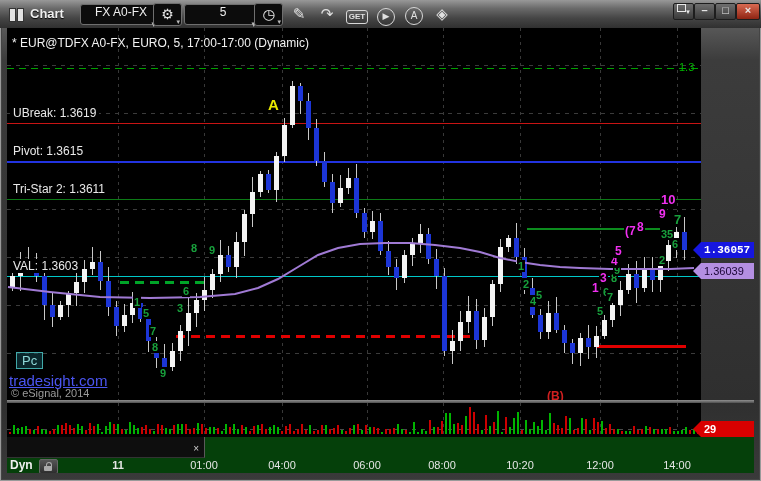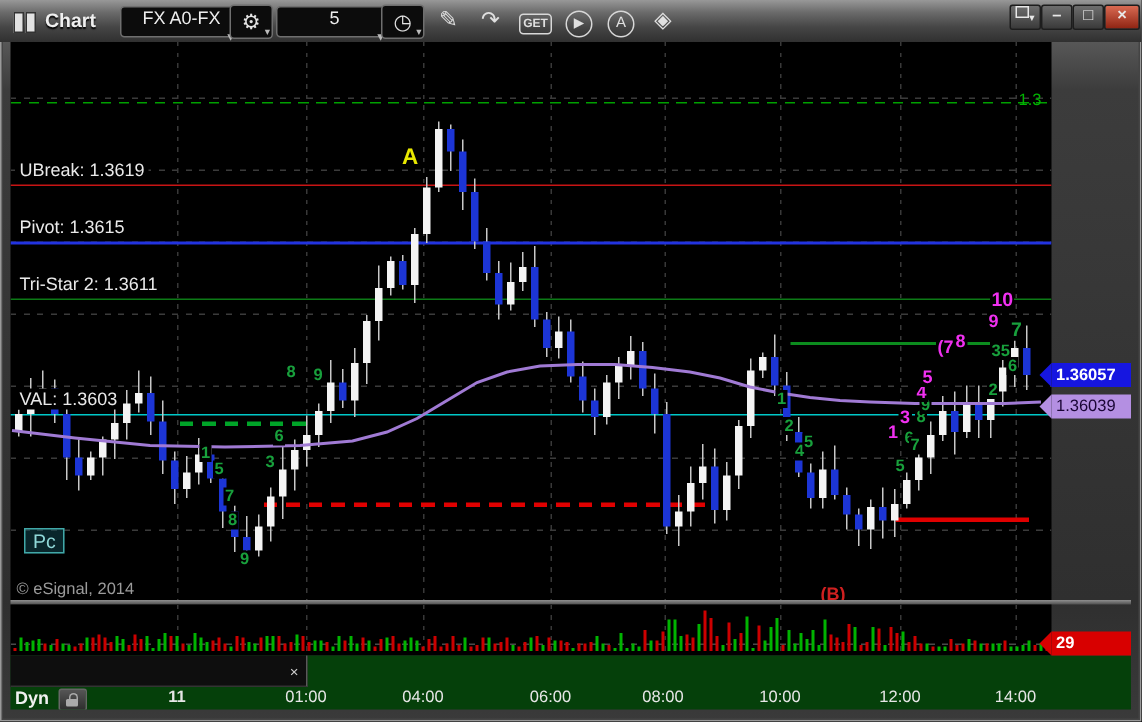--- a/index.html
+++ b/index.html
@@ -106,21 +106,23 @@
       <span>◈</span>
     </div>
 
     <div class="winctl" style="left:673px;"><span class="mini-sq"></span><span style="font-size:7px;">▾</span></div>
     <div class="winctl" style="left:694px;">–</div>
     <div class="winctl" style="left:715px;">□</div>
     <div class="winctl close" style="left:736px;">×</div>
   </div>
 
   <div id="chartPane">
+    <div id="chartTitle">* EUR@TDFX A0-FX, EURO, 5, 17:00-17:00 (Dynamic)</div>
     <div id="pcBadge">Pc</div>
+    <div id="tsLink">tradesight.com</div>
     <div id="copyright">© eSignal, 2014</div>
   <div style="position: absolute; left: 111px; top: 0px; height: 372px; width: 1px; background: repeating-linear-gradient(rgb(56, 56, 56) 0px, rgb(56, 56, 56) 3px, transparent 3px, transparent 7px);"></div>
       <div style="position: absolute; left: 197px; top: 0px; height: 372px; width: 1px; background: repeating-linear-gradient(rgb(56, 56, 56) 0px, rgb(56, 56, 56) 3px, transparent 3px, transparent 7px);"></div>
       <div style="position: absolute; left: 275px; top: 0px; height: 372px; width: 1px; background: repeating-linear-gradient(rgb(56, 56, 56) 0px, rgb(56, 56, 56) 3px, transparent 3px, transparent 7px);"></div>
       <div style="position: absolute; left: 360px; top: 0px; height: 372px; width: 1px; background: repeating-linear-gradient(rgb(56, 56, 56) 0px, rgb(56, 56, 56) 3px, transparent 3px, transparent 7px);"></div>
       <div style="position: absolute; left: 436px; top: 0px; height: 372px; width: 1px; background: repeating-linear-gradient(rgb(56, 56, 56) 0px, rgb(56, 56, 56) 3px, transparent 3px, transparent 7px);"></div>
       <div style="position: absolute; left: 513px; top: 0px; height: 372px; width: 1px; background: repeating-linear-gradient(rgb(56, 56, 56) 0px, rgb(56, 56, 56) 3px, transparent 3px, transparent 7px);"></div>
       <div style="position: absolute; left: 593px; top: 0px; height: 372px; width: 1px; background: repeating-linear-gradient(rgb(56, 56, 56) 0px, rgb(56, 56, 56) 3px, transparent 3px, transparent 7px);"></div>
       <div style="position: absolute; left: 670px; top: 0px; height: 372px; width: 1px; background: repeating-linear-gradient(rgb(56, 56, 56) 0px, rgb(56, 56, 56) 3px, transparent 3px, transparent 7px);"></div>
       <div style="position: absolute; left: 0px; top: 37px; width: 694px; height: 1px; background: repeating-linear-gradient(to right, rgb(59, 59, 59) 0px, rgb(59, 59, 59) 4px, transparent 4px, transparent 9px);"></div>
@@ -548,27 +550,27 @@
     <span id="dynLabel">Dyn</span>
     <span id="lockBtn">
       <span class="lockarch"></span>
       <span class="lockbody"></span>
     </span>
   <div style="position: absolute; left: 111px; top: 1px; transform: translateX(-50%); font-size: 11px; color: rgb(230, 230, 230); font-weight: bold;">11</div>
       <div style="position: absolute; left: 197px; top: 1px; transform: translateX(-50%); font-size: 11px; color: rgb(230, 230, 230);">01:00</div>
       <div style="position: absolute; left: 275px; top: 1px; transform: translateX(-50%); font-size: 11px; color: rgb(230, 230, 230);">04:00</div>
       <div style="position: absolute; left: 360px; top: 1px; transform: translateX(-50%); font-size: 11px; color: rgb(230, 230, 230);">06:00</div>
       <div style="position: absolute; left: 435px; top: 1px; transform: translateX(-50%); font-size: 11px; color: rgb(230, 230, 230);">08:00</div>
-      <div style="position: absolute; left: 513px; top: 1px; transform: translateX(-50%); font-size: 11px; color: rgb(230, 230, 230);">10:00</div>
+      <div style="position: absolute; left: 513px; top: 1px; transform: translateX(-50%); font-size: 11px; color: rgb(230, 230, 230);">10:20</div>
       <div style="position: absolute; left: 593px; top: 1px; transform: translateX(-50%); font-size: 11px; color: rgb(230, 230, 230);">12:00</div>
       <div style="position: absolute; left: 670px; top: 1px; transform: translateX(-50%); font-size: 11px; color: rgb(230, 230, 230);">14:00</div>
     </div>
 
 
-<div style="position: absolute; left: 693px; top: 242px; height: 16px; display: flex; align-items: center; z-index: 12;">
+<div style="position: absolute; left: 693px; top: 242px; height: 16px; display: flex; align-items: center; z-index: 12; font-family: Liberation Mono, monospace;">
       <div style="position: static; width: 0px; height: 0px; border-top: 8px solid transparent; border-bottom: 8px solid transparent; border-right: 8px solid rgb(22, 22, 224);"></div>
       <div style="position: static; background: rgb(22, 22, 224); color: rgb(255, 255, 255); font-size: 11px; font-weight: bold; height: 16px; line-height: 16px; width: 53px; padding-left: 3px; box-sizing: border-box;">1.36057</div>
     </div>
     <div style="position: absolute; left: 693px; top: 263px; height: 16px; display: flex; align-items: center; z-index: 12;">
       <div style="position: static; width: 0px; height: 0px; border-top: 8px solid transparent; border-bottom: 8px solid transparent; border-right: 8px solid rgb(180, 143, 226);"></div>
       <div style="position: static; background: rgb(180, 143, 226); color: rgb(26, 5, 54); font-size: 11px; height: 16px; line-height: 16px; width: 53px; padding-left: 3px; box-sizing: border-box;">1.36039</div>
     </div>
     <div style="position: absolute; left: 693px; top: 421px; height: 16px; display: flex; align-items: center; z-index: 12;">
       <div style="position: static; width: 0px; height: 0px; border-top: 8px solid transparent; border-bottom: 8px solid transparent; border-right: 8px solid rgb(216, 0, 0);"></div>
       <div style="position: static; background: rgb(216, 0, 0); color: rgb(255, 255, 255); font-size: 11px; font-weight: bold; height: 16px; line-height: 16px; width: 53px; padding-left: 3px; box-sizing: border-box;">29</div>

